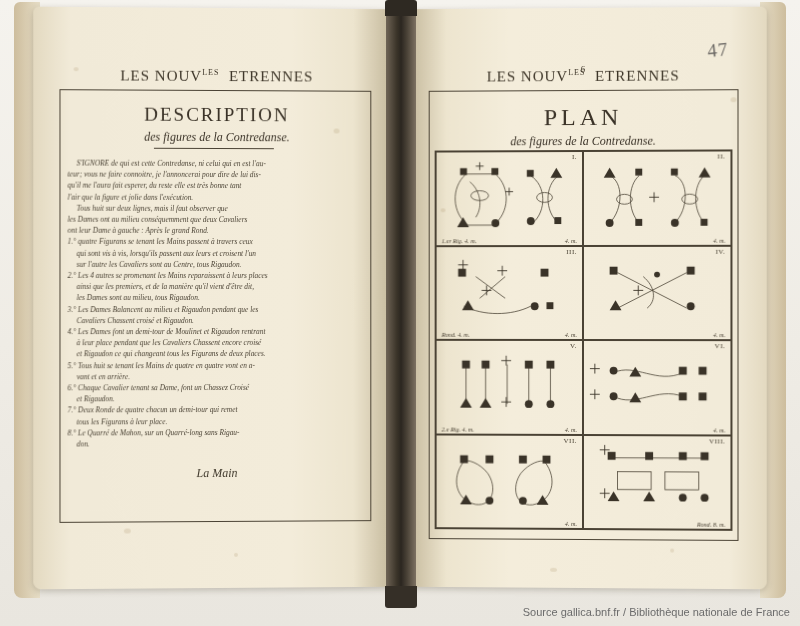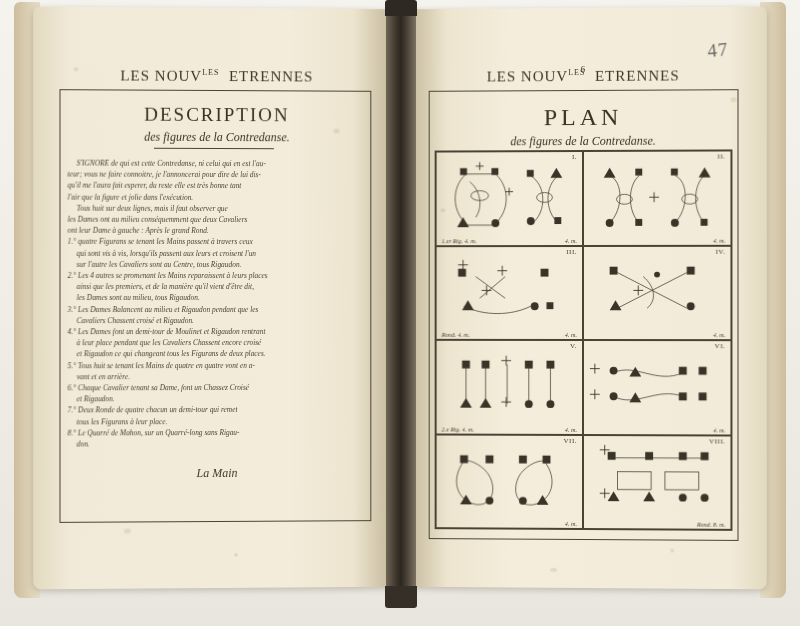--- a/index.html
+++ b/index.html
@@ -576,13 +576,14 @@
         </div>
 
       </div>
     </div>
 
     <div class="spine"></div>
     <div class="spine-top-cap"></div>
     <div class="spine-bottom-cap"></div>
   </div>
 
+  <div class="credit">Source gallica.bnf.fr / Bibliothèque nationale de France</div>
 </div>
 
 </body></html>

